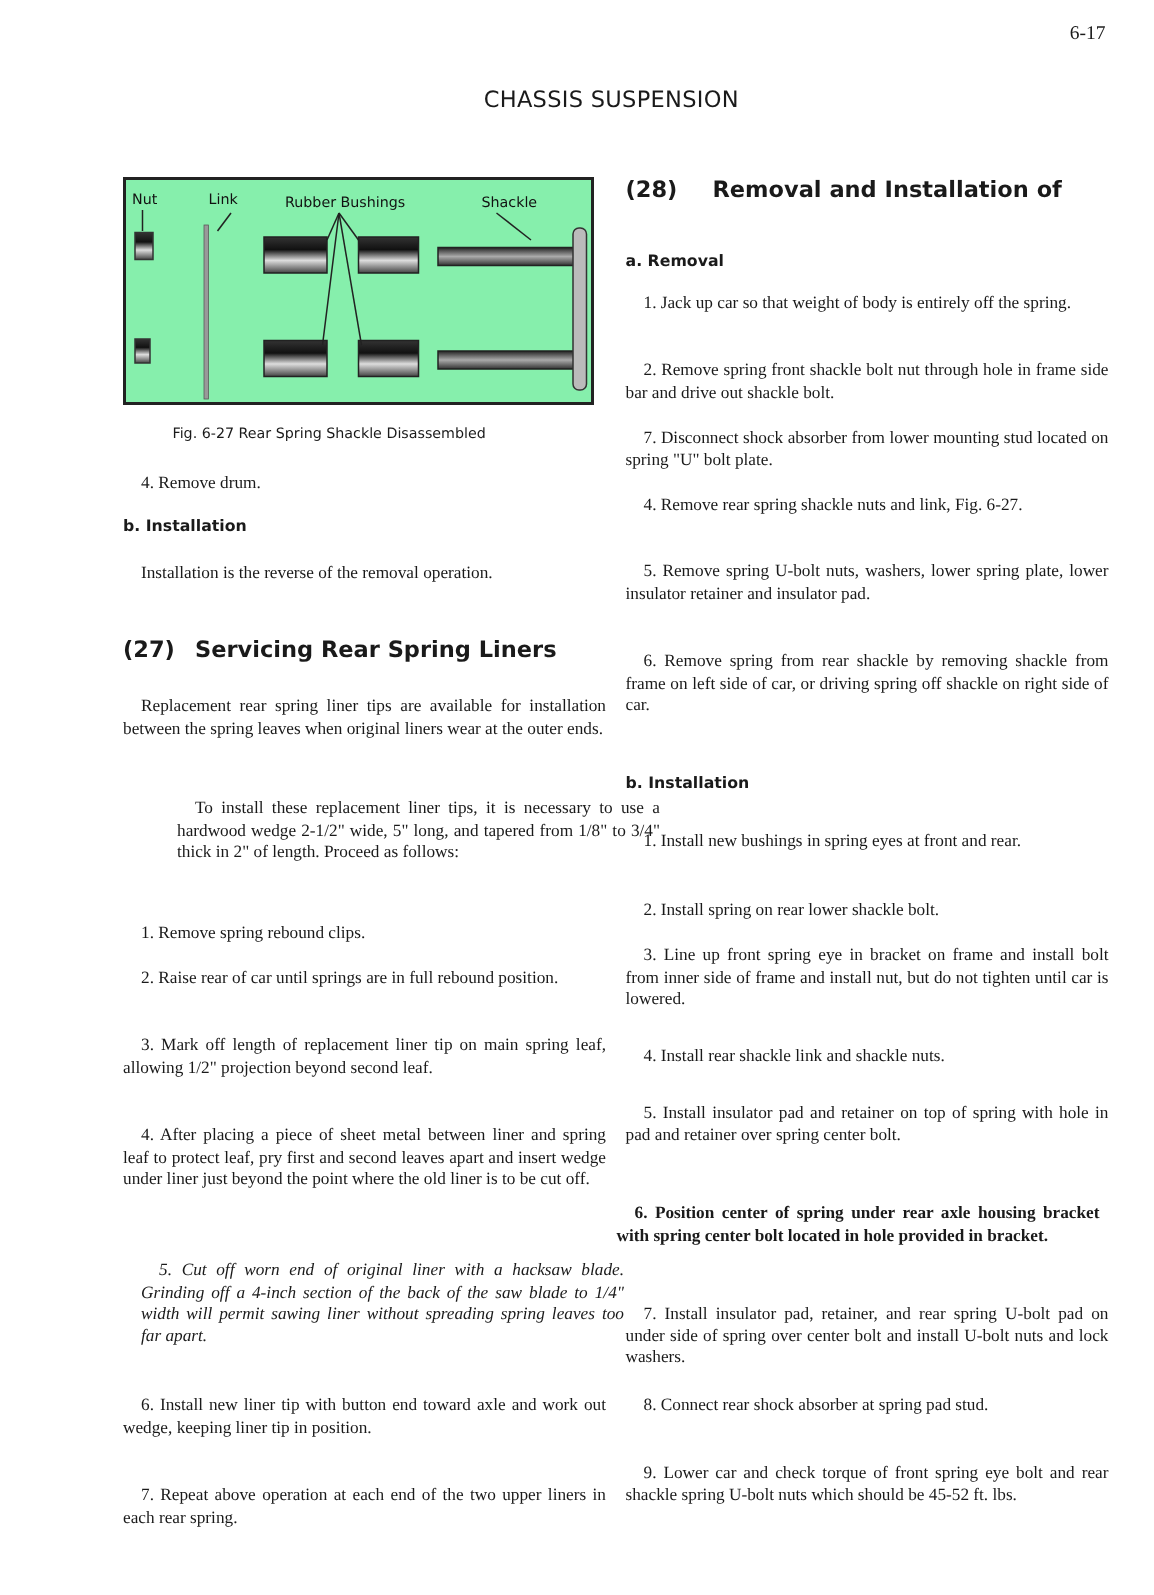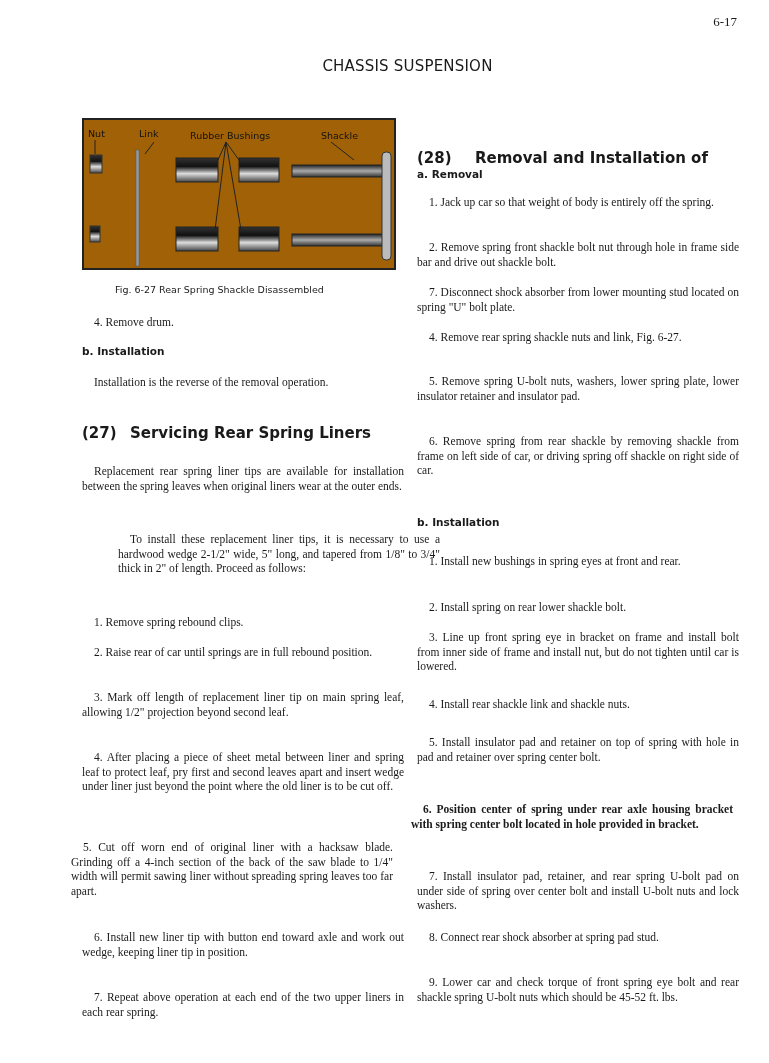--- a/index.html
+++ b/index.html
@@ -11,21 +11,21 @@
   .page-num {
     position: absolute; top: 14px; right: 32px;
     font-family: "Liberation Serif", serif; font-size: 13px;
   }
   .page-title {
     position: absolute; top: 57px; left: 0; width: 815px; text-align: center;
     font-family: "DejaVu Sans", sans-serif; font-size: 15px; letter-spacing: 0.2px;
   }
   .figure {
     position: absolute; left: 82px; top: 118px; width: 314px; height: 152px;
-    border: 2px solid #222; background: #a16207; box-sizing: border-box;
+    border: 2px solid #222; background: #86efac; box-sizing: border-box;
   }
   .fig-label {
     position: absolute; font-family: "DejaVu Sans", sans-serif; font-size: 9.5px;
     color: #111;
   }
   .caption {
     position: absolute; left: 115px; top: 284px;
     font-family: "DejaVu Sans", sans-serif; font-size: 9.5px;
   }
   .para {
@@ -100,25 +100,25 @@
 <div class="sec-head" style="left:82px;top:424px;">
   <span class="num">(27)</span><span>Servicing Rear Spring Liners</span>
 </div>
 <div class="para" style="left:82px;top:464px;width:322px;text-indent:12px;">Replacement rear spring liner tips are available for installation between the spring leaves when original liners wear at the outer ends.</div>
 <div class="para" style="left:82px;top:532px;width:322px;text-indent:12px;margin-left:36px;">To install these replacement liner tips, it is necessary to use a hardwood wedge 2-1/2" wide, 5" long, and tapered from 1/8" to 3/4" thick in 2" of length. Proceed as follows:</div>
 
 <div class="para" style="left:82px;top:615px;width:322px;text-indent:12px;">1. Remove spring rebound clips.</div>
 <div class="para" style="left:82px;top:645px;width:322px;text-indent:12px;">2. Raise rear of car until springs are in full rebound position.</div>
 <div class="para" style="left:82px;top:690px;width:322px;text-indent:12px;">3. Mark off length of replacement liner tip on main spring leaf, allowing 1/2" projection beyond second leaf.</div>
 <div class="para" style="left:82px;top:750px;width:322px;text-indent:12px;">4. After placing a piece of sheet metal between liner and spring leaf to protect leaf, pry first and second leaves apart and insert wedge under liner just beyond the point where the old liner is to be cut off.</div>
-<div class="para" style="left:71px;top:840px;width:322px;text-indent:12px;">5. Cut off worn end of original liner with a hacksaw blade. Grinding off a 4-inch section of the back of the saw blade to 1/4" width will permit sawing liner without spreading spring leaves too far apart.</div>
+<div class="para" style="left:94px;top:840px;width:322px;text-indent:12px;font-style:italic;">5. Cut off worn end of original liner with a hacksaw blade. Grinding off a 4-inch section of the back of the saw blade to 1/4" width will permit sawing liner without spreading spring leaves too far apart.</div>
 <div class="para" style="left:82px;top:930px;width:322px;text-indent:12px;">6. Install new liner tip with button end toward axle and work out wedge, keeping liner tip in position.</div>
 <div class="para" style="left:82px;top:990px;width:322px;text-indent:12px;">7. Repeat above operation at each end of the two upper liners in each rear spring.</div>
 
-<div class="sec-head" style="left:417px;top:117px;margin-top:32px;">
+<div class="sec-head" style="left:417px;top:117px;">
   <span class="num" style="width:58px;">(28)</span><span>Removal and Installation of</span>
 </div>
 <div class="sub-head" style="left:417px;top:168px;">a. Removal</div>
 
 <div class="para" style="left:417px;top:195px;width:322px;text-indent:12px;">1. Jack up car so that weight of body is entirely off the spring.</div>
 <div class="para" style="left:417px;top:240px;width:322px;text-indent:12px;">2. Remove spring front shackle bolt nut through hole in frame side bar and drive out shackle bolt.</div>
 <div class="para" style="left:417px;top:285px;width:322px;text-indent:12px;">7. Disconnect shock absorber from lower mounting stud located on spring "U" bolt plate.</div>
 <div class="para" style="left:417px;top:330px;width:322px;text-indent:12px;">4. Remove rear spring shackle nuts and link, Fig. 6-27.</div>
 <div class="para" style="left:417px;top:374px;width:322px;text-indent:12px;">5. Remove spring U-bolt nuts, washers, lower spring plate, lower insulator retainer and insulator pad.</div>
 <div class="para" style="left:417px;top:434px;width:322px;text-indent:12px;">6. Remove spring from rear shackle by removing shackle from frame on left side of car, or driving spring off shackle on right side of car.</div>

